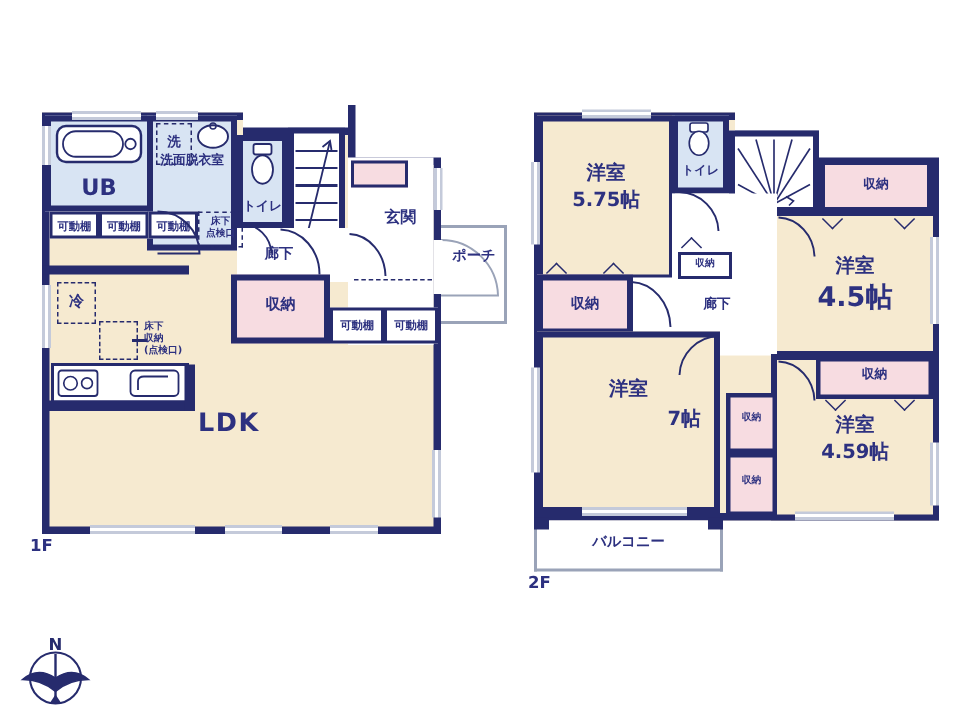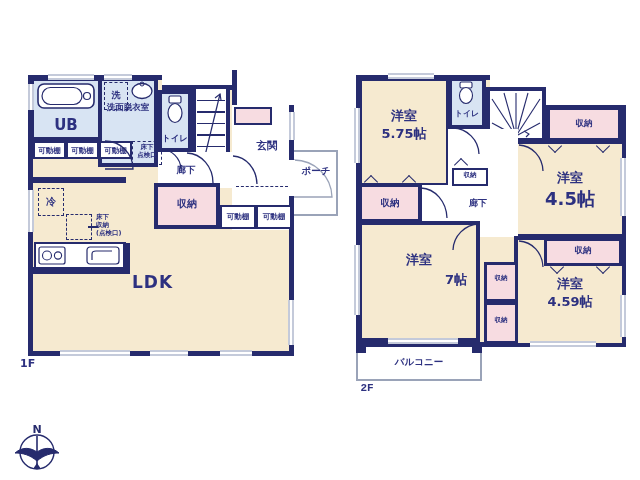--- a/index.html
+++ b/index.html
@@ -227,21 +227,21 @@
   <div class="room pink" style="left:484px;top:262px;width:34px;height:40px;border-width:3px;"></div>
   <div class="lbl" style="left:484px;top:275px;width:34px;font-size:6.5px;">収納</div>
   <div class="room pink" style="left:484px;top:302px;width:34px;height:42px;border-width:3px;"></div>
   <div class="lbl" style="left:484px;top:317px;width:34px;font-size:6.5px;">収納</div>
 
   <div class="abs white" style="left:356px;top:347px;width:126px;height:34px;border:2px solid var(--porchline);border-top:none;"></div>
   <div class="lbl" style="left:356px;top:356px;width:126px;font-size:9.5px;">バルコニー</div>
   <div class="wall" style="left:356px;top:345px;width:10px;height:8px;"></div>
   <div class="wall" style="left:472px;top:345px;width:10px;height:8px;"></div>
 
-  <div class="lbl" style="left:352px;top:382px;width:30px;font-size:11px;text-align:center;font-weight:600;font-family:Liberation Mono, monospace;">2F</div>
+  <div class="lbl" style="left:352px;top:382px;width:30px;font-size:11px;text-align:left;font-weight:600;">2F</div>
 
   <svg style="left:452px;top:127px;" width="28" height="28" viewBox="0 0 28 28">
     <path d="M1,1 A27,27 0 0 1 27,27" fill="none" stroke="var(--wall)" stroke-width="1.3"></path>
   </svg>
   <svg style="left:420px;top:187px;" width="28" height="32" viewBox="0 0 28 32">
     <path d="M1,1 A27,31 0 0 1 27,31" fill="none" stroke="var(--wall)" stroke-width="1.3"></path>
   </svg>
   <svg style="left:518px;top:144px;" width="26" height="28" viewBox="0 0 26 28">
     <path d="M1,1 A25,27 0 0 1 25,27" fill="none" stroke="var(--wall)" stroke-width="1.3"></path>
   </svg>

